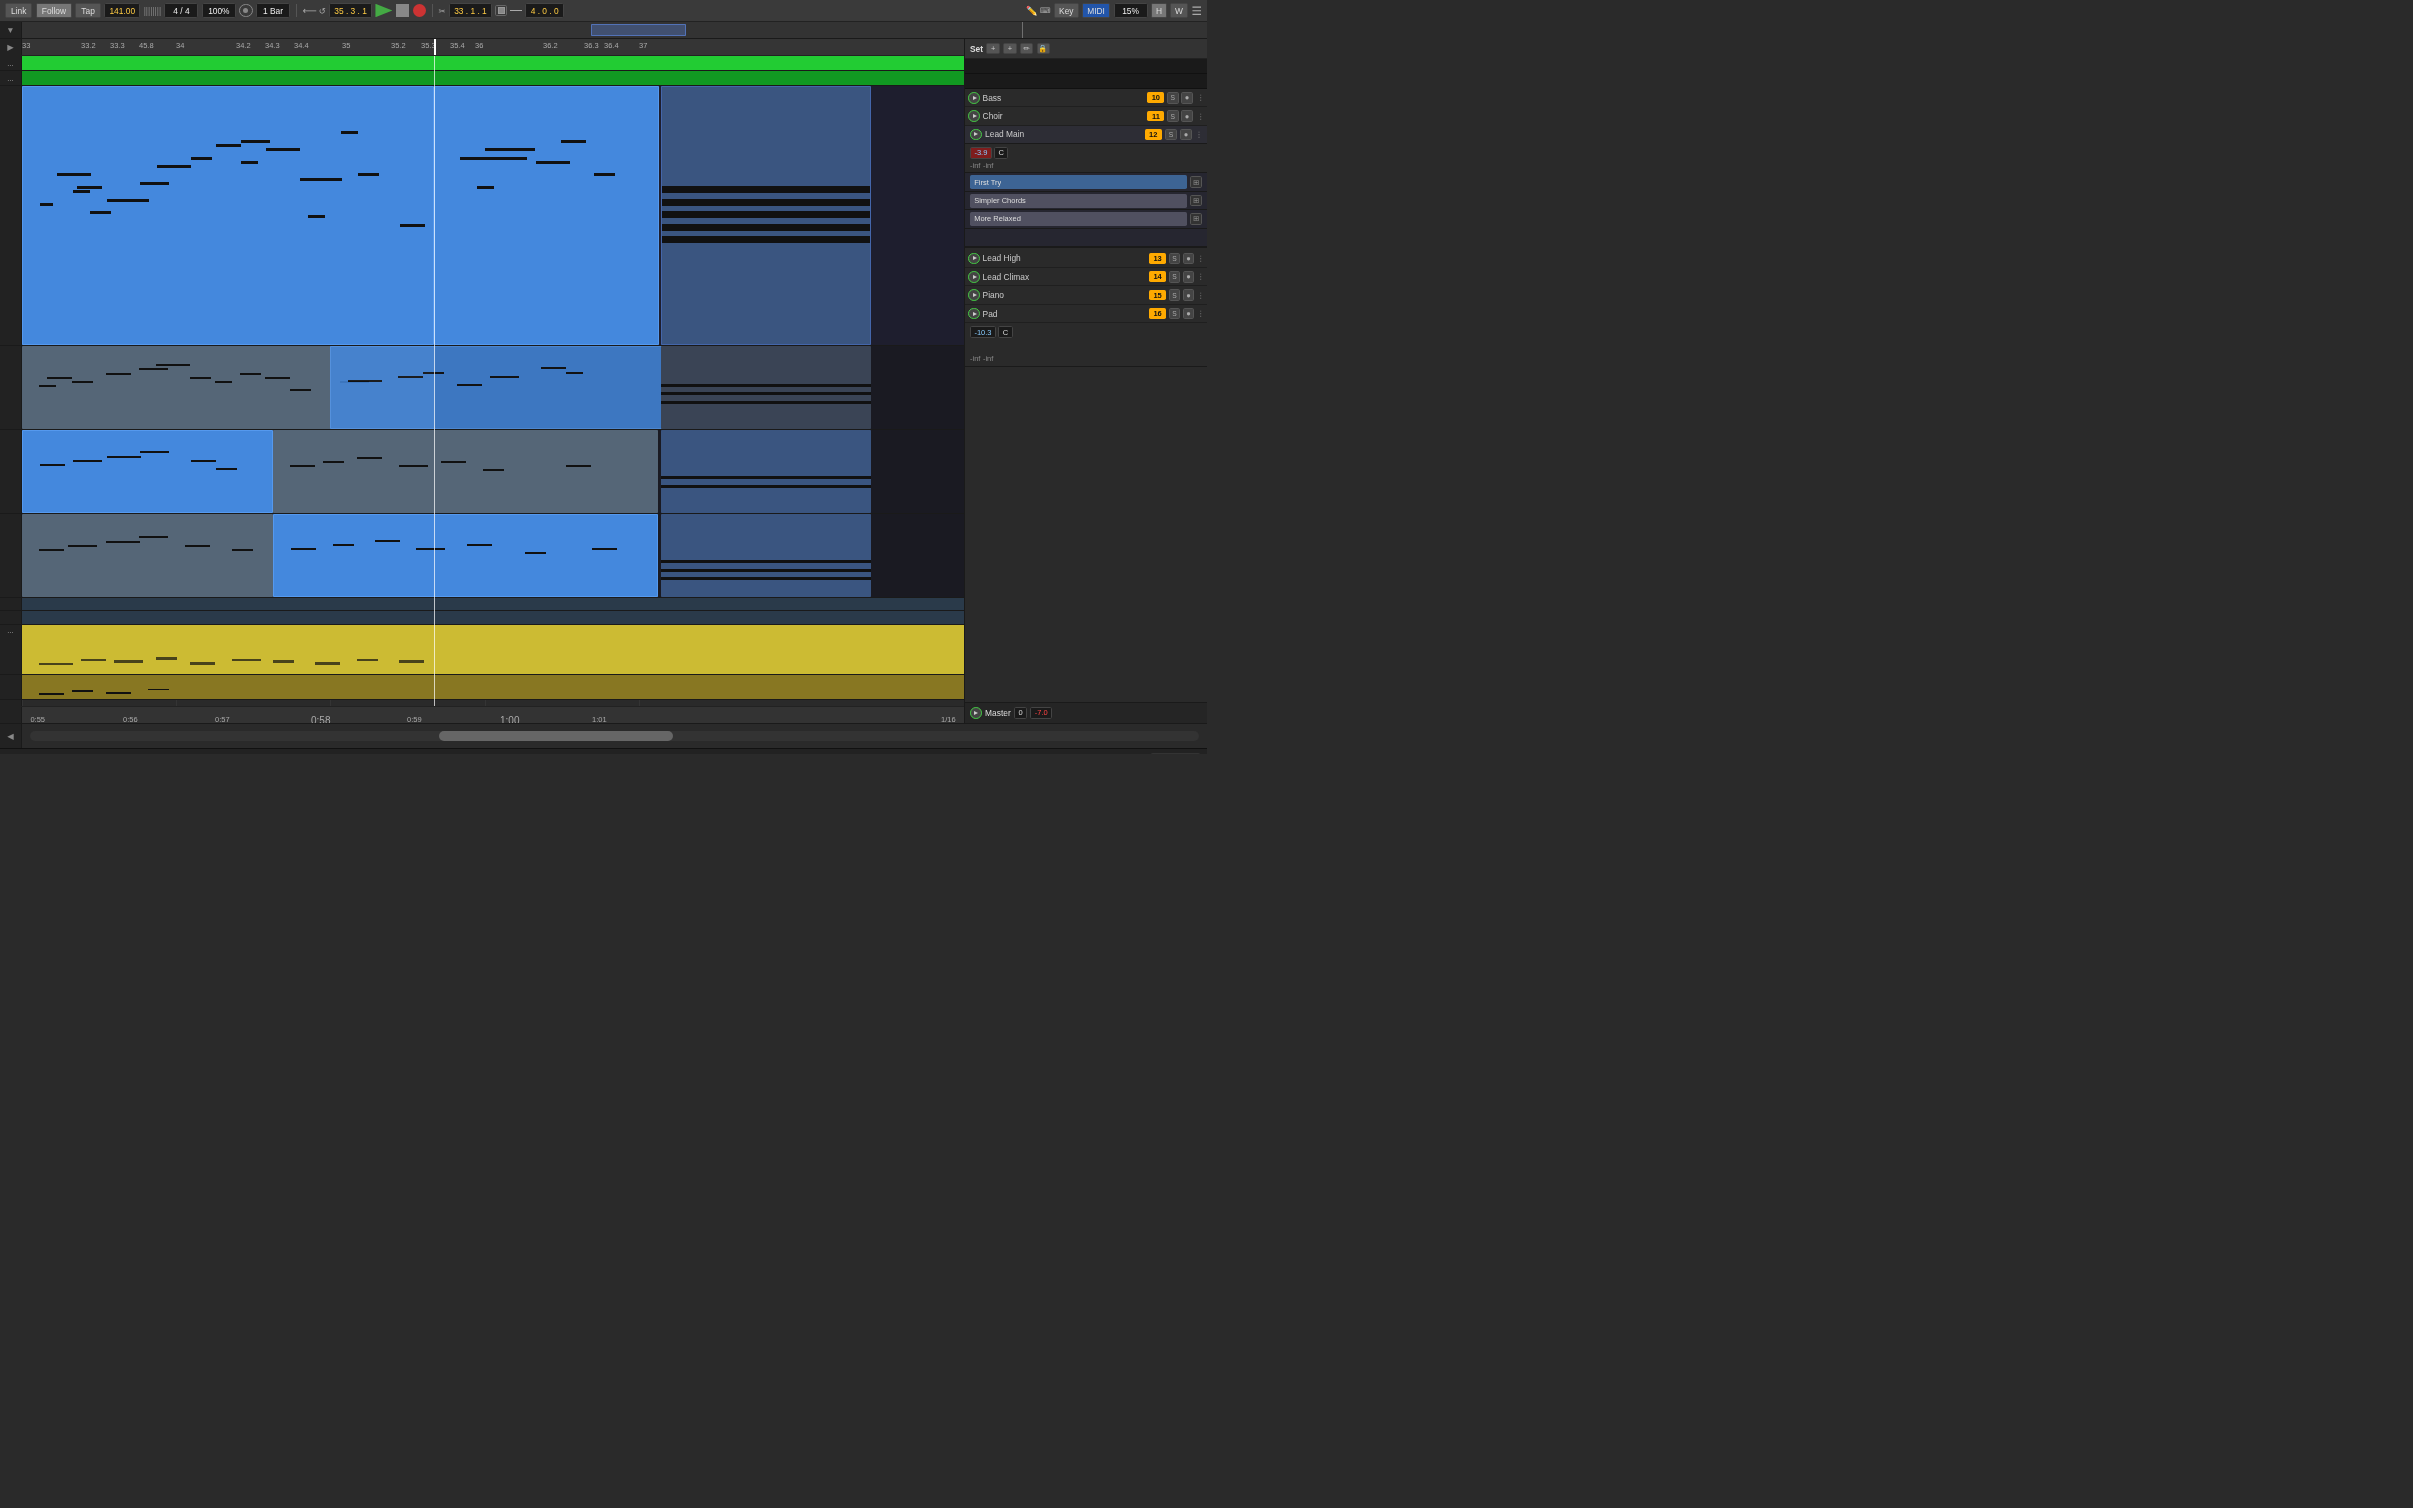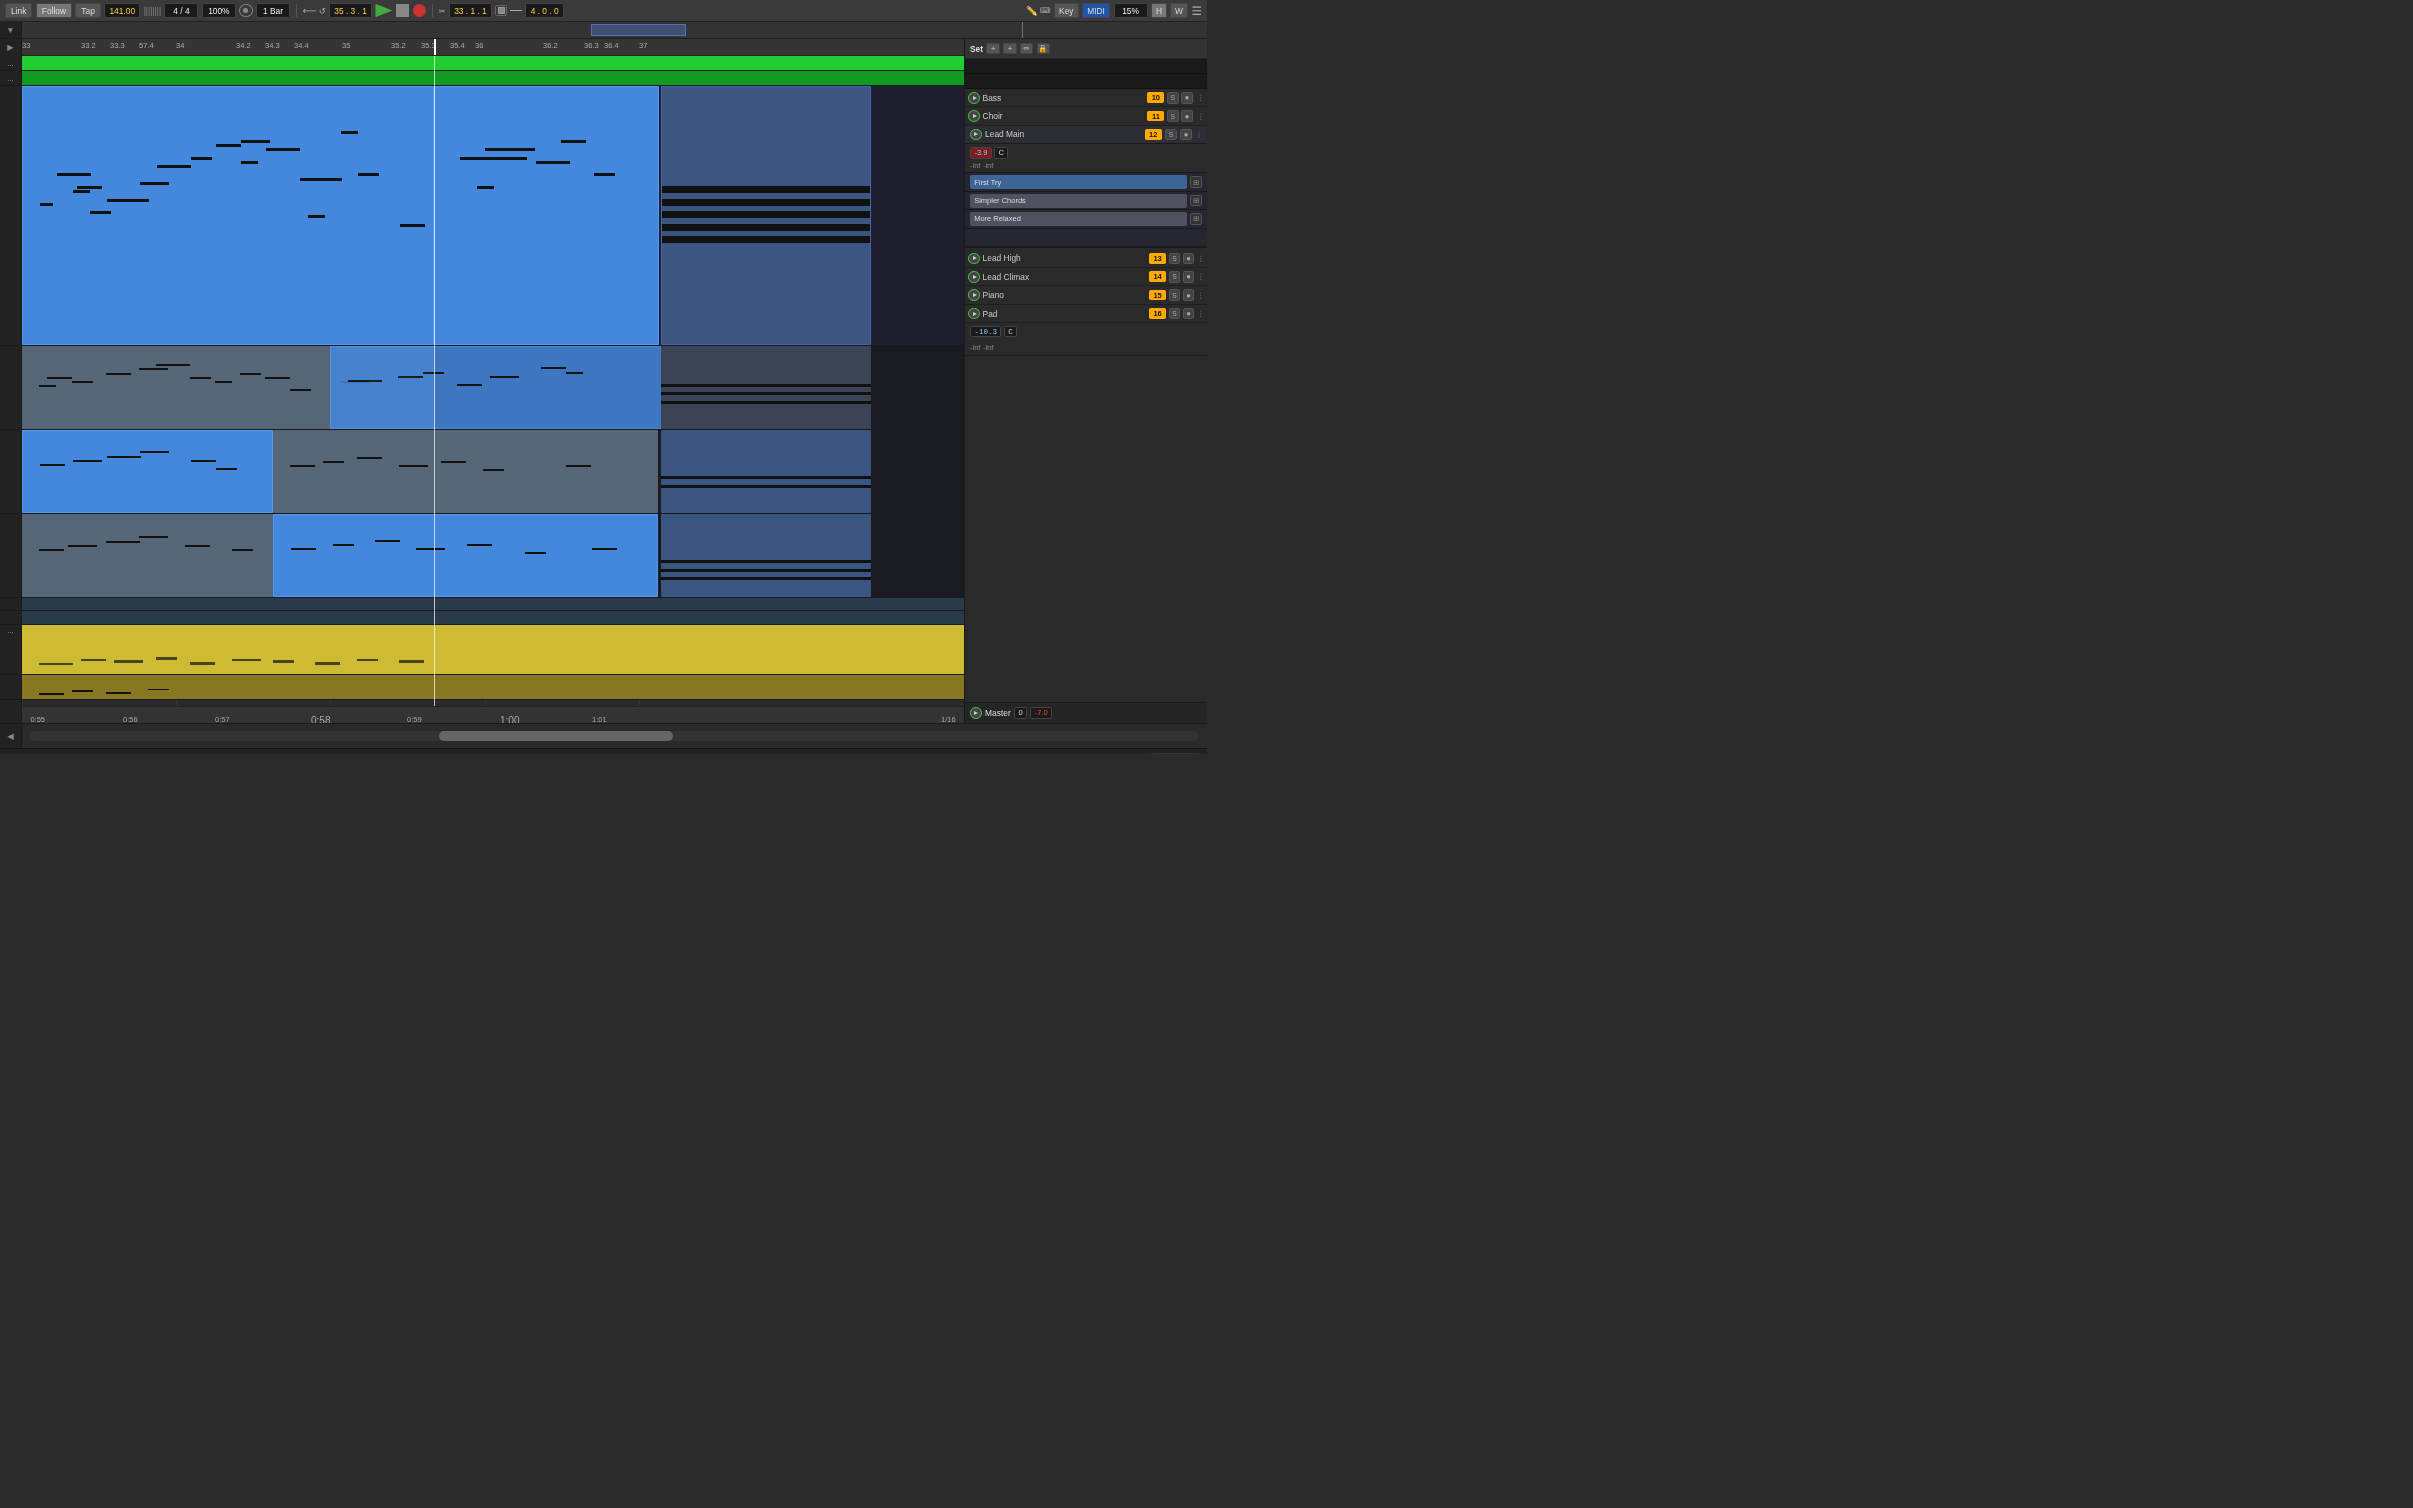--- a/index.html
+++ b/index.html
@@ -453,21 +453,21 @@
   <div class="arrangement-area">
 
     <div class="timeline-ruler">
       <div style="width:22px;background:#222;height:100%;border-right:0.8px solid #1a1a1a;display:flex;align-items:center;justify-content:center;">
         <span style="color:#888;font-size:8.4px;">▶</span>
       </div>
       <div style="flex:1;position:relative;height:100%;">
         <span class="ruler-mark" style="left:0px;">33</span>
         <span class="ruler-mark" style="left:59px;">33.2</span>
         <span class="ruler-mark" style="left:88px;">33.3</span>
-        <span class="ruler-mark" style="left:117px;">57.4</span>
+        <span class="ruler-mark" style="left:117px;">45.8</span>
         <span class="ruler-mark" style="left:154px;">34</span>
         <span class="ruler-mark" style="left:214px;">34.2</span>
         <span class="ruler-mark" style="left:243px;">34.3</span>
         <span class="ruler-mark" style="left:272px;">34.4</span>
         <span class="ruler-mark" style="left:308px;margin-left:12px;">35</span>
         <span class="ruler-mark" style="left:369px;">35.2</span>
         <span class="ruler-mark" style="left:399px;">35.3</span>
         <span class="ruler-mark" style="left:428px;">35.4</span>
         <span class="ruler-mark" style="left:453px;">36</span>
         <span class="ruler-mark" style="left:521px;">36.2</span>
@@ -809,21 +809,21 @@
     <div class="track-item">
       <div class="track-play-btn green-ring"></div>
       <span class="track-name">Pad</span>
       <span class="track-num-badge badge-orange">16</span>
       <div class="track-solo-btn">S</div>
       <div class="track-mute-btn">●</div>
       <div style="width:6.7px;font-size:7.5px;color:#888;">⋮</div>
     </div>
 
     <div style="padding:2.5px 5px;background:#2a2a2a;border-bottom:0.8px solid #1a1a1a;">
-      <div style="display:flex;align-items:center;gap:2.5px;margin-bottom:6px;font-family:Liberation Mono, monospace;">
+      <div style="display:flex;align-items:center;gap:2.5px;margin-bottom:16px;">
         <div style="background:#1a1a1a;border:0.8px solid #444;color:#88ccff;font-size:7.5px;padding:0.8px 3.4px;border-radius:1.7px;">-10.3</div>
         <div style="background:#1a1a1a;border:0.8px solid #444;color:#ddd;font-size:7.5px;padding:0.8px 3.4px;border-radius:1.7px;">C</div>
       </div>
       <div style="display:flex;align-items:center;gap:2.5px;">
         <span style="font-size:7.5px;color:#888;">-inf</span>
         <span style="font-size:7.5px;color:#888;">-inf</span>
       </div>
     </div>
 
     <div style="flex:1;"></div>

